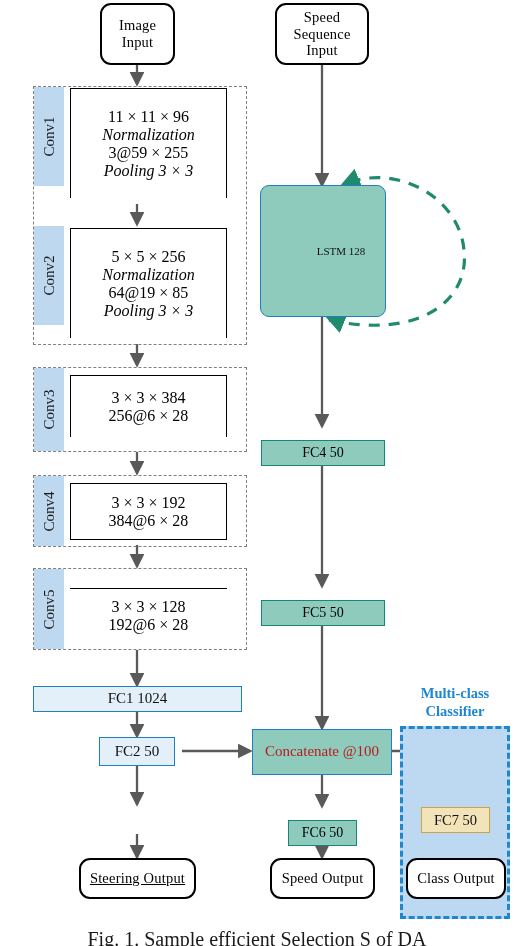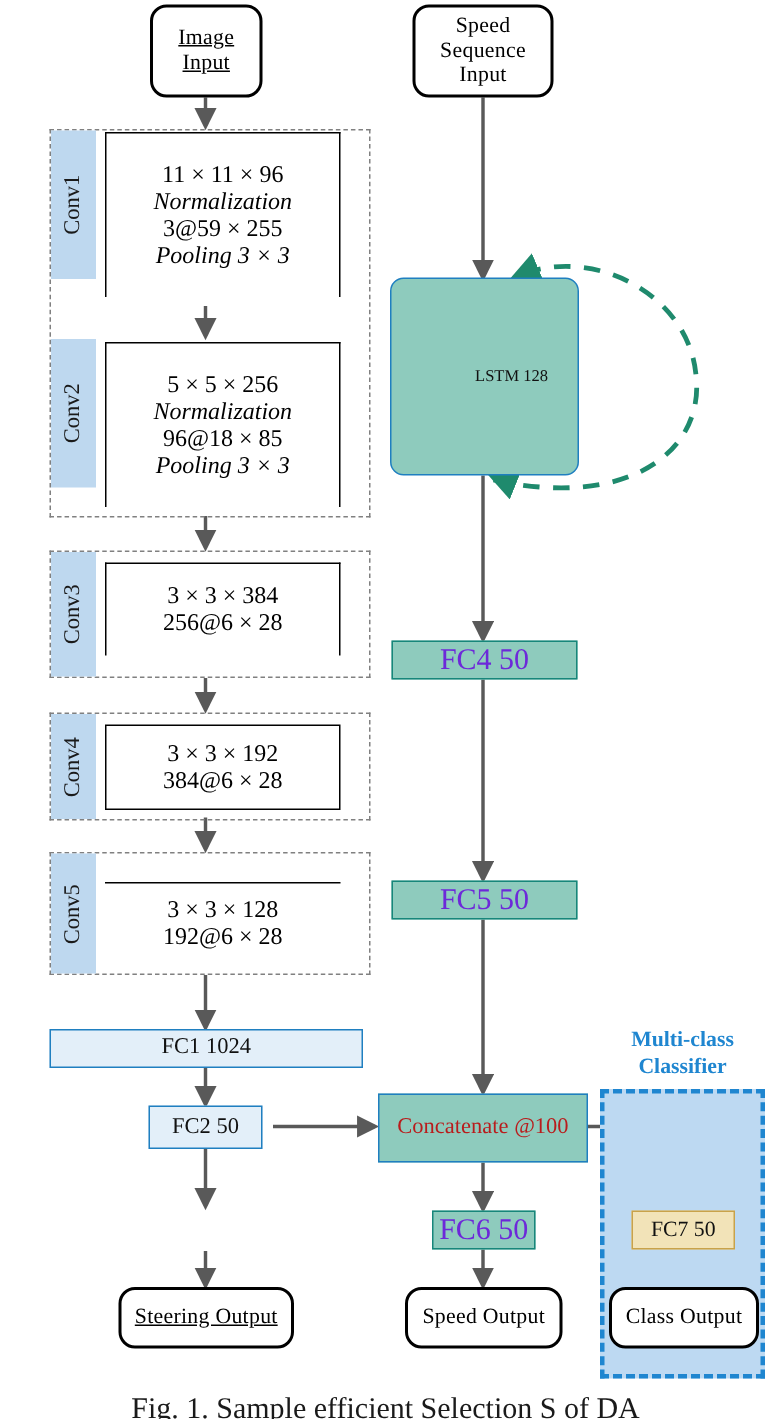--- a/index.html
+++ b/index.html
@@ -43,21 +43,21 @@
   }
   .convbody.topline{border-left:none;border-right:none;}
   .convbody div{font-size:16px;white-space:nowrap;}
   .convbody div.ital{font-style:italic;}
 
   
   .fcblue{
     background:#e3eff9;border:1.4px solid #1f7fc0;font-size:15px;color:#111;
   }
   .fcteal{
-    background:#8ecbbd;border:1.4px solid #17867a;font-size:20px;color:#6d28d9;
+    background:#8ecbbd;border:1.4px solid #17867a;font-size:14px;color:#000000;margin-top:13px;
   }
   .fcyellow{
     background:#f2e3b8;border:1.4px solid #c9a24a;font-size:14.5px;color:#111;
   }
   .lstm{
     background:#8ecbbd;border:1.6px solid #1f7fc0;border-radius:9px;font-size:11px;color:#111;padding-left:36px;
   }
   .concat{
     background:#8ecbbd;border:1.4px solid #1f7fc0;font-size:15px;color:#b91c1c;
   }
@@ -129,21 +129,21 @@
 
       <line x1="455" y1="833" x2="455" y2="857"></line>
     </g>
 
     <path d="M392,751 L455,751 L455,806" stroke="#595959" stroke-width="2.3" fill="none" marker-end="url(#ah)"></path>
 
     <path d="M329,320 C420,340 470,300 464,250 C459,196 395,163 345,184" stroke="#1f8a6d" stroke-width="3.2" fill="none" stroke-dasharray="11,9" stroke-linecap="butt" marker-end="url(#ahTeal)"></path>
     <path d="M340,322 L330,318" stroke="#1f8a6d" stroke-width="3.2" fill="none" marker-end="url(#ahTeal)"></path>
   </svg>
 
-  <div class="node terminal multi" style="left:100px;top:3px;width:75px;height:62px;text-decoration:underline;">
+  <div class="node terminal multi" style="left:100px;top:3px;width:75px;height:62px;">
     <div>Image</div>
     <div>Input</div>
   </div>
 
   <div class="node terminal multi" style="left:275px;top:3px;width:94px;height:62px;">
     <div>Speed</div>
     <div>Sequence</div>
     <div>Input</div>
   </div>
 
@@ -158,21 +158,21 @@
     <div>3@59 × 255</div>
     <div class="ital">Pooling 3 × 3</div>
   </div>
 
   <div class="convtab" style="left:34px;top:226px;width:30px;height:99px;">
     <span>Conv2</span>
   </div>
   <div class="convbody" style="left:70px;top:228px;width:157px;height:110px;">
     <div>5 × 5 × 256</div>
     <div class="ital">Normalization</div>
-    <div>96@18 × 85</div>
+    <div>64@19 × 85</div>
     <div class="ital">Pooling 3 × 3</div>
   </div>
 
   <div class="convgroup" style="left:33px;top:367px;width:214px;height:85px;"></div>
   <div class="convtab" style="left:34px;top:368px;width:30px;height:83px;">
     <span>Conv3</span>
   </div>
   <div class="convbody" style="left:70px;top:375px;width:157px;height:62px;">
     <div>3 × 3 × 384</div>
     <div>256@6 × 28</div>

